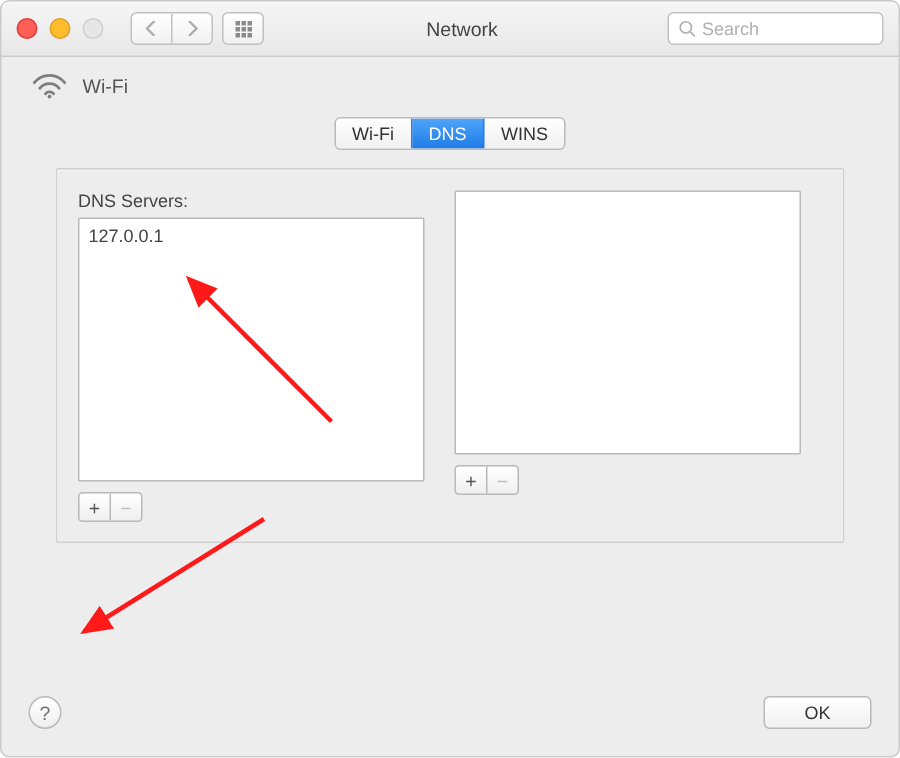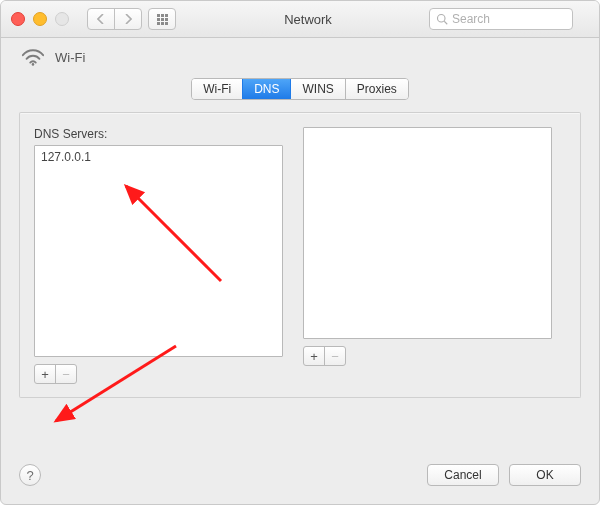--- a/index.html
+++ b/index.html
@@ -78,21 +78,21 @@
   .title {
     position: absolute;
     left: 16px; right: 0;
     text-align: center;
     font-size: 13px;
     color: #444;
     pointer-events: none;
   }
   .search-wrap {
     margin-left: auto;
-    margin-right: 26px;
+    margin-right: 10px;
     text-align: right;
   }
   .search {
     width: 130px;
     height: 20px;
     border: 1px solid #c1c1c1;
     border-radius: 4px;
     background: #fff;
     display: flex;
     align-items: center;
@@ -148,21 +148,21 @@
     background: linear-gradient(#4ea5f8, #1f7be8);
     color: #fff;
     border-left: 1px solid #1f7be8;
   }
   .seg-tab.active + .seg-tab {
     border-left: 1px solid #1f7be8;
   }
 
   
   .panel {
-    margin: 0 18px;
+    margin: 0 36px;
     border: 1px solid #d0d0d0;
     border-top-color: #cfcfcf;
     border-radius: 2px;
     background: #ededed;
     padding: 14px 28px 12px 14px;
     box-shadow: inset 0 1px 0 #ffffff80;
     position: relative;
     overflow: visible;
   }
   .cols {
@@ -175,21 +175,21 @@
     flex-direction: column;
   }
   .col-label {
     font-size: 12px;
     color: #444;
     margin-bottom: 4px;
   }
   .listbox {
     border: 1px solid #b9b9b9;
     background: #fff;
-    height: 212px;
+    height: 176px;
     border-radius: 1px;
     box-sizing: border-box;
     padding: 2px 6px;
     font-size: 12px;
     color: #444;
     line-height: 18px;
     overflow: hidden;
   }
   .footer-row {
     display: flex;
@@ -322,21 +322,20 @@
       </svg>
     </div>
     <div class="header-label">Wi-Fi</div>
   </div>
 
   <div class="tab-row">
     <div class="seg-tabs" id="seg-tabs">
         <div class="seg-tab">Wi-Fi</div>
         <div class="seg-tab active">DNS</div>
         <div class="seg-tab">WINS</div>
-        <div class="seg-tab">Proxies</div>
       </div>
   </div>
 
   <div class="panel">
     <div class="cols">
       <div class="col">
         <div class="col-label">DNS Servers:</div>
         <div class="listbox" id="dns-list">
             <div>127.0.0.1</div>
           </div>
@@ -355,21 +354,20 @@
             <div class="pm-btn disabled">−</div>
           </div>
         </div>
       </div>
     </div>
   </div>
 
   <div class="bottom">
     <div class="help">?</div>
     <div class="actions">
-      <div class="mac-btn">Cancel</div>
       <div class="mac-btn">OK</div>
     </div>
   </div>
 
   <svg class="arrows" width="600" height="505">
     <defs>
       <marker id="arrowhead" markerWidth="8" markerHeight="8" refX="6" refY="3" orient="auto">
         <path d="M0,0 L7,3 L0,6 Z" fill="#ff1a1a"></path>
       </marker>
     </defs>

